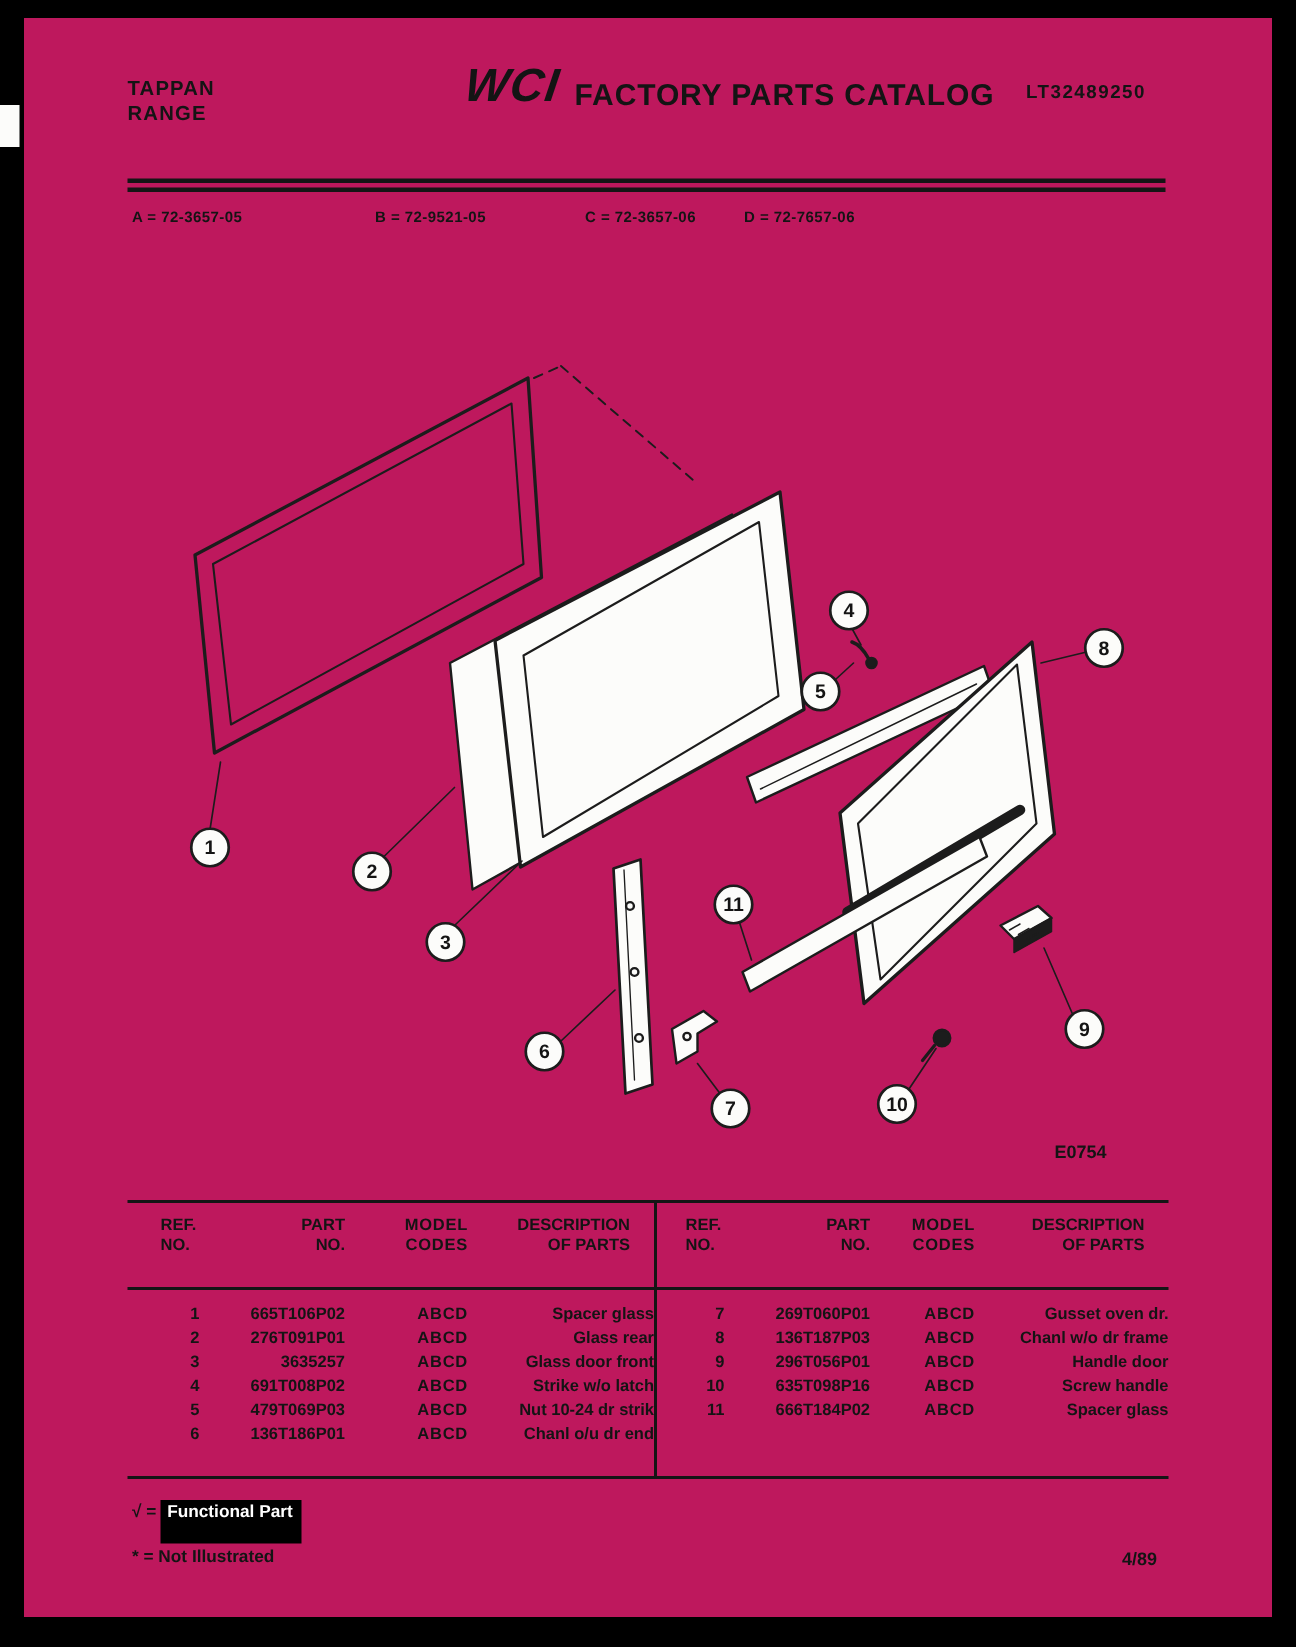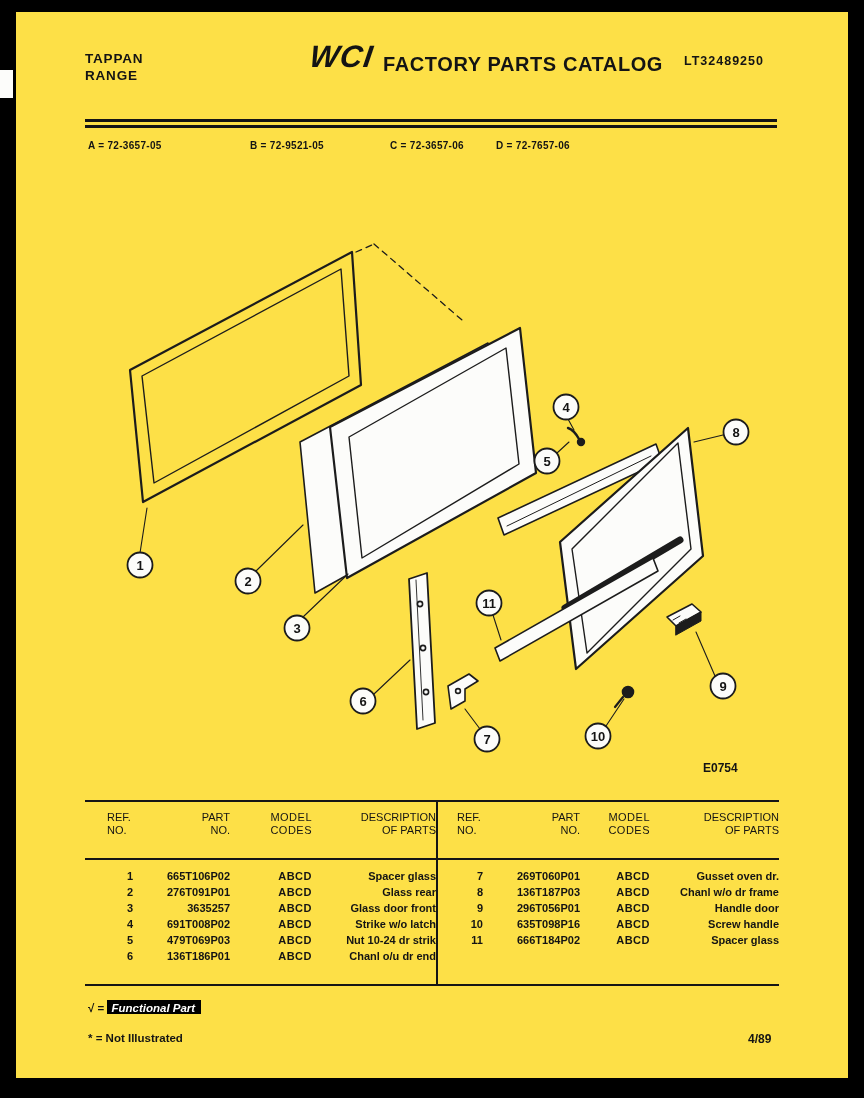--- a/index.html
+++ b/index.html
@@ -8,21 +8,21 @@
     width: 864px; height: 1098px;
     background: #000;
     position: relative;
     font-family: "Liberation Sans", sans-serif;
     color: #141414;
     overflow: hidden;
   }
   .page {
     position: absolute; left: 16px; top: 12px;
     width: 832px; height: 1066px;
-    background: #fde047;
+    background: #be185d;
   }
   .notch { position: absolute; left: 0; top: 70px; width: 13px; height: 28px; background: #fcfcfa; }
   .abs { position: absolute; }
 
   
   .brand { left: 69px; top: 38px; font-size: 13.5px; font-weight: bold; letter-spacing: 0.8px; line-height: 17px; }
   .logo { left: 294px; top: 27px; font-size: 31px; font-weight: bold; font-style: italic; transform: skewX(-8deg); letter-spacing: 1px; }
   .catalog-title { left: 367px; top: 41px; font-size: 20px; font-weight: bold; letter-spacing: 0.6px; }
   .doc-code { left: 668px; top: 42px; font-size: 12.5px; font-weight: bold; letter-spacing: 1px; }
   .rule-double { left: 69px; top: 107px; width: 692px; height: 9px; border-top: 3px solid #151515; border-bottom: 3px solid #151515; }
@@ -33,36 +33,36 @@
   .diagram { left: 44px; top: 168px; width: 700px; height: 610px; }
 
   
   .ptable { left: 69px; top: 788px; width: 694px; height: 186px;
             border-top: 2.2px solid #151515; border-bottom: 2.2px solid #151515; }
   .ptable .vdiv { position: absolute; left: 351px; top: 0; bottom: 0; width: 1.8px; background: #151515; }
   .ptable .hline { position: absolute; left: 0; right: 0; top: 56px; height: 1.5px; background: #151515; }
   .thalf { position: absolute; top: 0; bottom: 0; }
   .thalf.left { left: 0; width: 351px; }
   .thalf.right { left: 353px; right: 0; }
-  .thead { position: absolute; top: 9px; left: 0; right: 0; display: flex; font-size: 11px; font-weight: normal; line-height: 13px; }
+  .thead { position: absolute; top: 9px; left: 0; right: 16px; display: flex; font-size: 11px; font-weight: bold; line-height: 13px; }
   .tbody { position: absolute; top: 66px; left: 0; right: 0; }
   .trow { display: flex; font-size: 11px; font-weight: bold; height: 16px; align-items: center; }
   .thalf.left .thead, .thalf.left .trow { padding-left: 22px; }
   .thalf.right .thead, .thalf.right .trow { padding-left: 19px; }
   .tcell { flex: 0 0 auto; text-align: right; }
   .c-ref { width: 38px; text-align: right; padding-right: 12px; }
   .thead .c-ref { text-align: left; padding-right: 0; }
   .c-part { width: 85px; }
   .c-codes { width: 82px; letter-spacing: 0.5px; }
   .thalf.right .c-codes { width: 70px; }
   .c-desc { flex: 1 1 auto; }
 
   
   .func-note { left: 72px; top: 990px; font-size: 11.5px; font-weight: bold; }
-  .func-note .hl { background: #000; color: #fff; padding: 2px 6px 0 4px; font-style: italic; }
+  .func-note .hl { background: #000; color: #fff; padding: 2px 6px 15px 4px; }
   .not-ill { left: 72px; top: 1020px; font-size: 11.5px; font-weight: bold; }
   .page-code { left: 0; right: 0; top: 1025px; text-align: center; font-size: 13px; font-weight: bold; }
   .date-code { left: 732px; top: 1020px; font-size: 12px; font-weight: bold; }
 </style>
 </head>
 <body>
 
 <div class="notch"></div>
 
 <div class="page">

